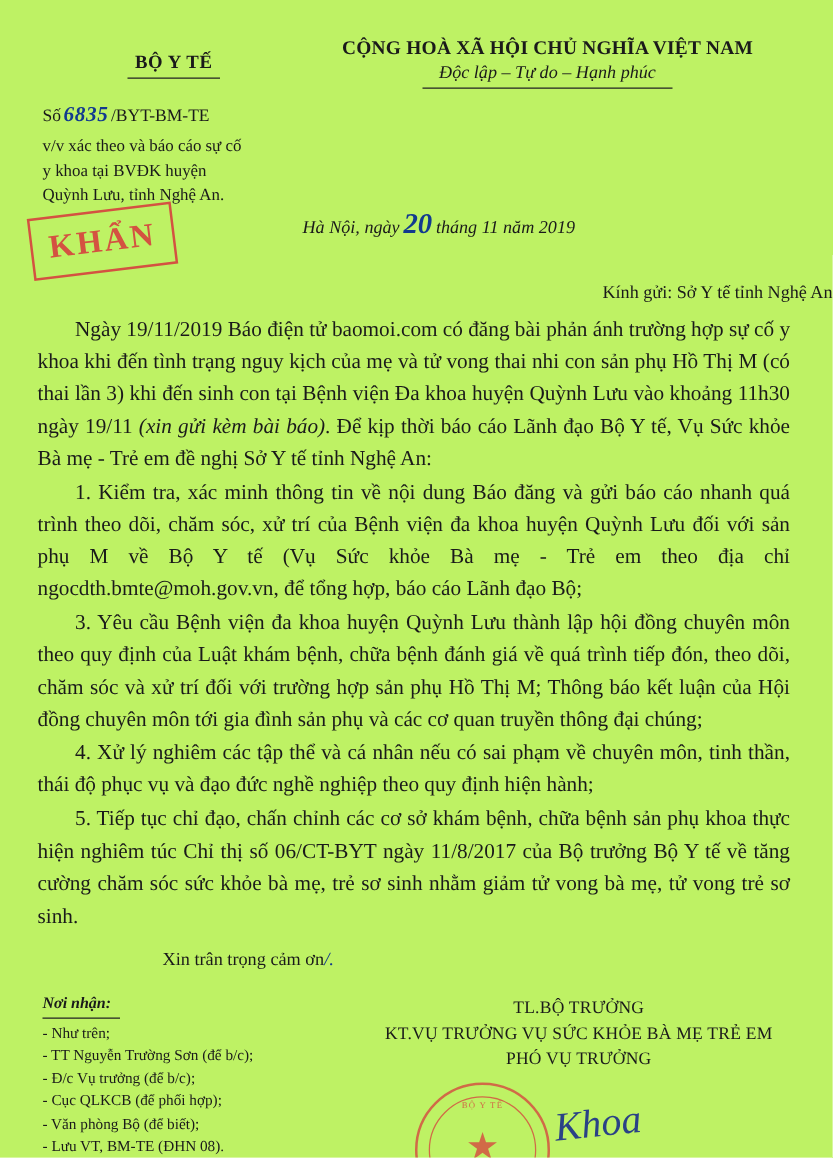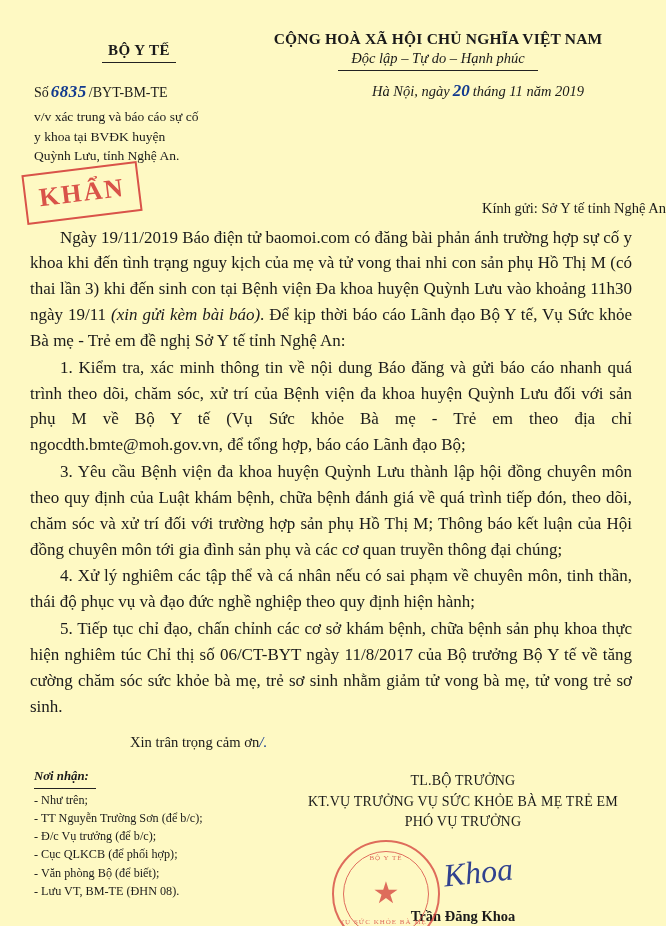--- a/index.html
+++ b/index.html
@@ -12,21 +12,21 @@
     background: #ffffff;
     font-family: "Liberation Serif", serif;
     color: #1a1a1a;
     position: relative;
     overflow: hidden;
   }
   .page {
     position: relative;
     width: 666px;
     height: 926px;
-    background: #fef9c3;
+    background: #bef264;
     padding: 0;
     box-sizing: border-box;
   }
   
   .header {
     display: flex;
     flex-direction: row;
     padding: 30px 34px 0 34px;
     box-sizing: border-box;
   }
@@ -63,24 +63,23 @@
   }
   .motto-underline {
     width: 200px;
     height: 1px;
     background: #222;
     margin: 3px auto 0 auto;
   }
   
   .subheader {
     display: flex;
-    flex-direction: row;
+    flex-direction: column;
     padding: 10px 34px 0 34px;
     box-sizing: border-box;
-    gap: 19px;
   }
   .docnum-block {
     width: 235px;
     font-size: 14px;
     line-height: 1.35;
   }
   .docnum-line {
     white-space: nowrap;
   }
   .docnum-number {
@@ -103,21 +102,21 @@
     font-style: italic;
     font-size: 14.5px;
     padding-left: 36px;
     white-space: nowrap;
   }
   .handdate {
     font-family: "Liberation Serif", serif;
     color: #123a8f;
     font-weight: bold;
     font-style: italic;
-    font-size: 17px;
+    font-size: 23px;
     margin: 0 3px;
   }
   
   .kinh-gui {
     text-align: right;
     font-size: 14.5px;
     margin-top: 34px;
     padding-left: 60px;
   }
   
@@ -287,21 +286,21 @@
       <div class="motto-underline"></div>
     </div>
   </div>
 
   <div class="subheader">
     <div class="docnum-block">
       <div class="docnum-line">
         <span>Số</span><span class="docnum-number">6835</span><span>/BYT-BM-TE</span>
       </div>
       <div class="vv">
-        <div>v/v xác trung và báo cáo sự cố</div>
+        <div>v/v xác theo và báo cáo sự cố</div>
         <div>y khoa tại BVĐK huyện</div>
         <div>Quỳnh Lưu, tỉnh Nghệ An.</div>
       </div>
     </div>
     <div class="place-date">
       <span>Hà Nội, ngày</span><span class="handdate">20</span><span>tháng 11 năm 2019</span>
     </div>
   </div>
 
   <div class="stamp">

